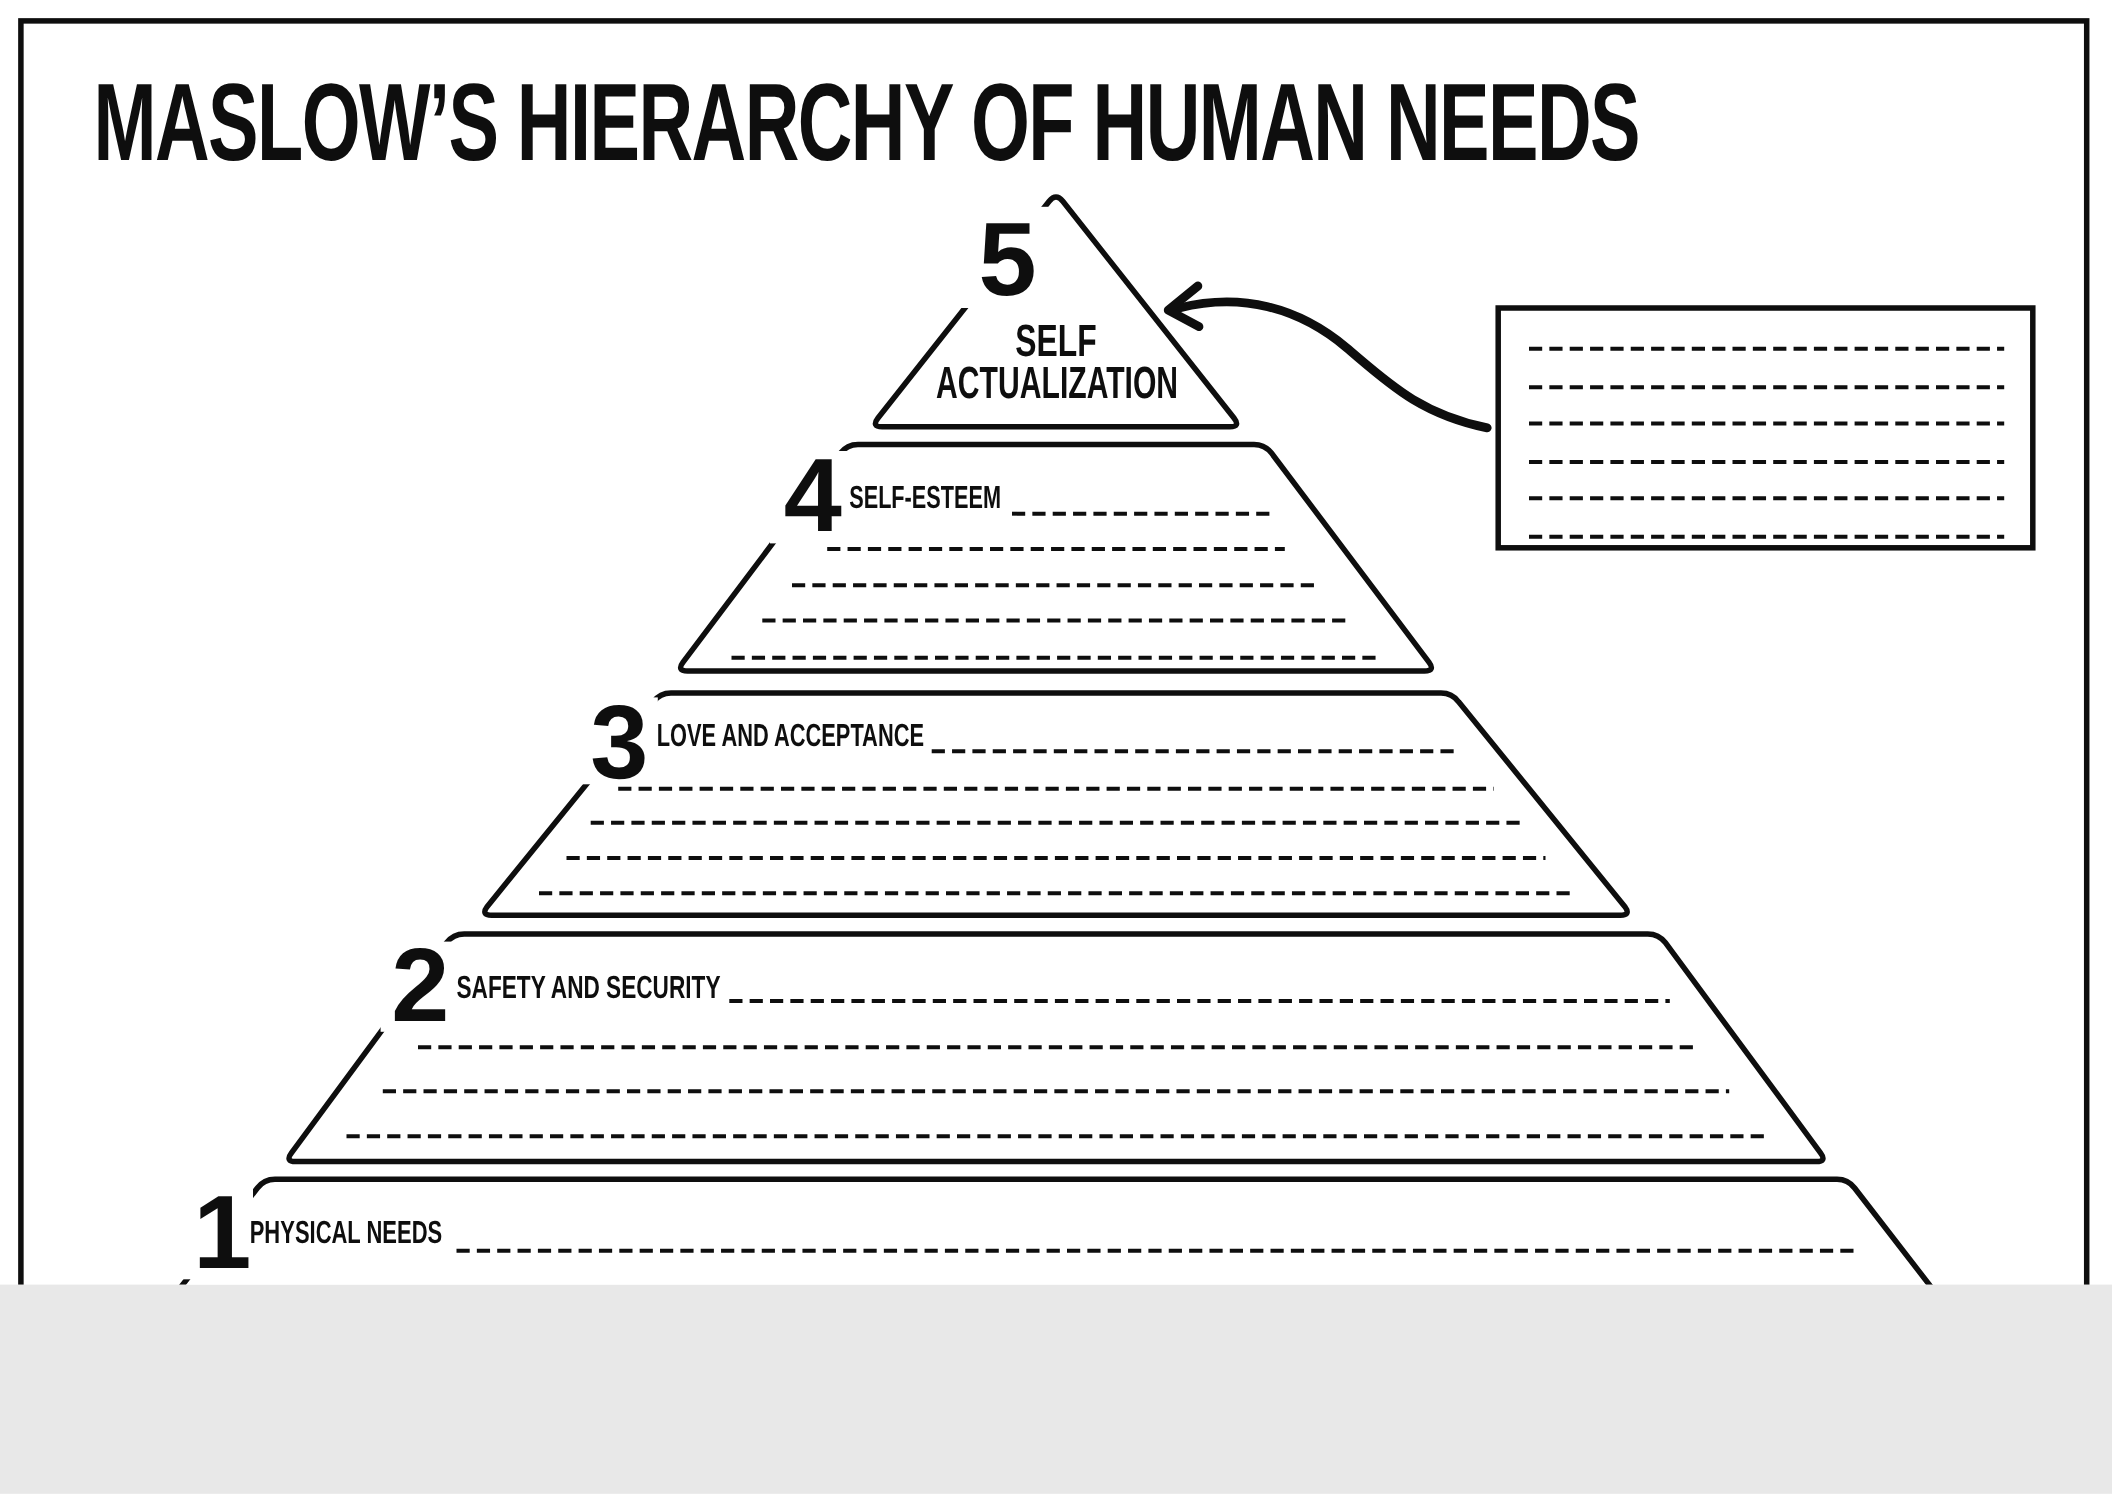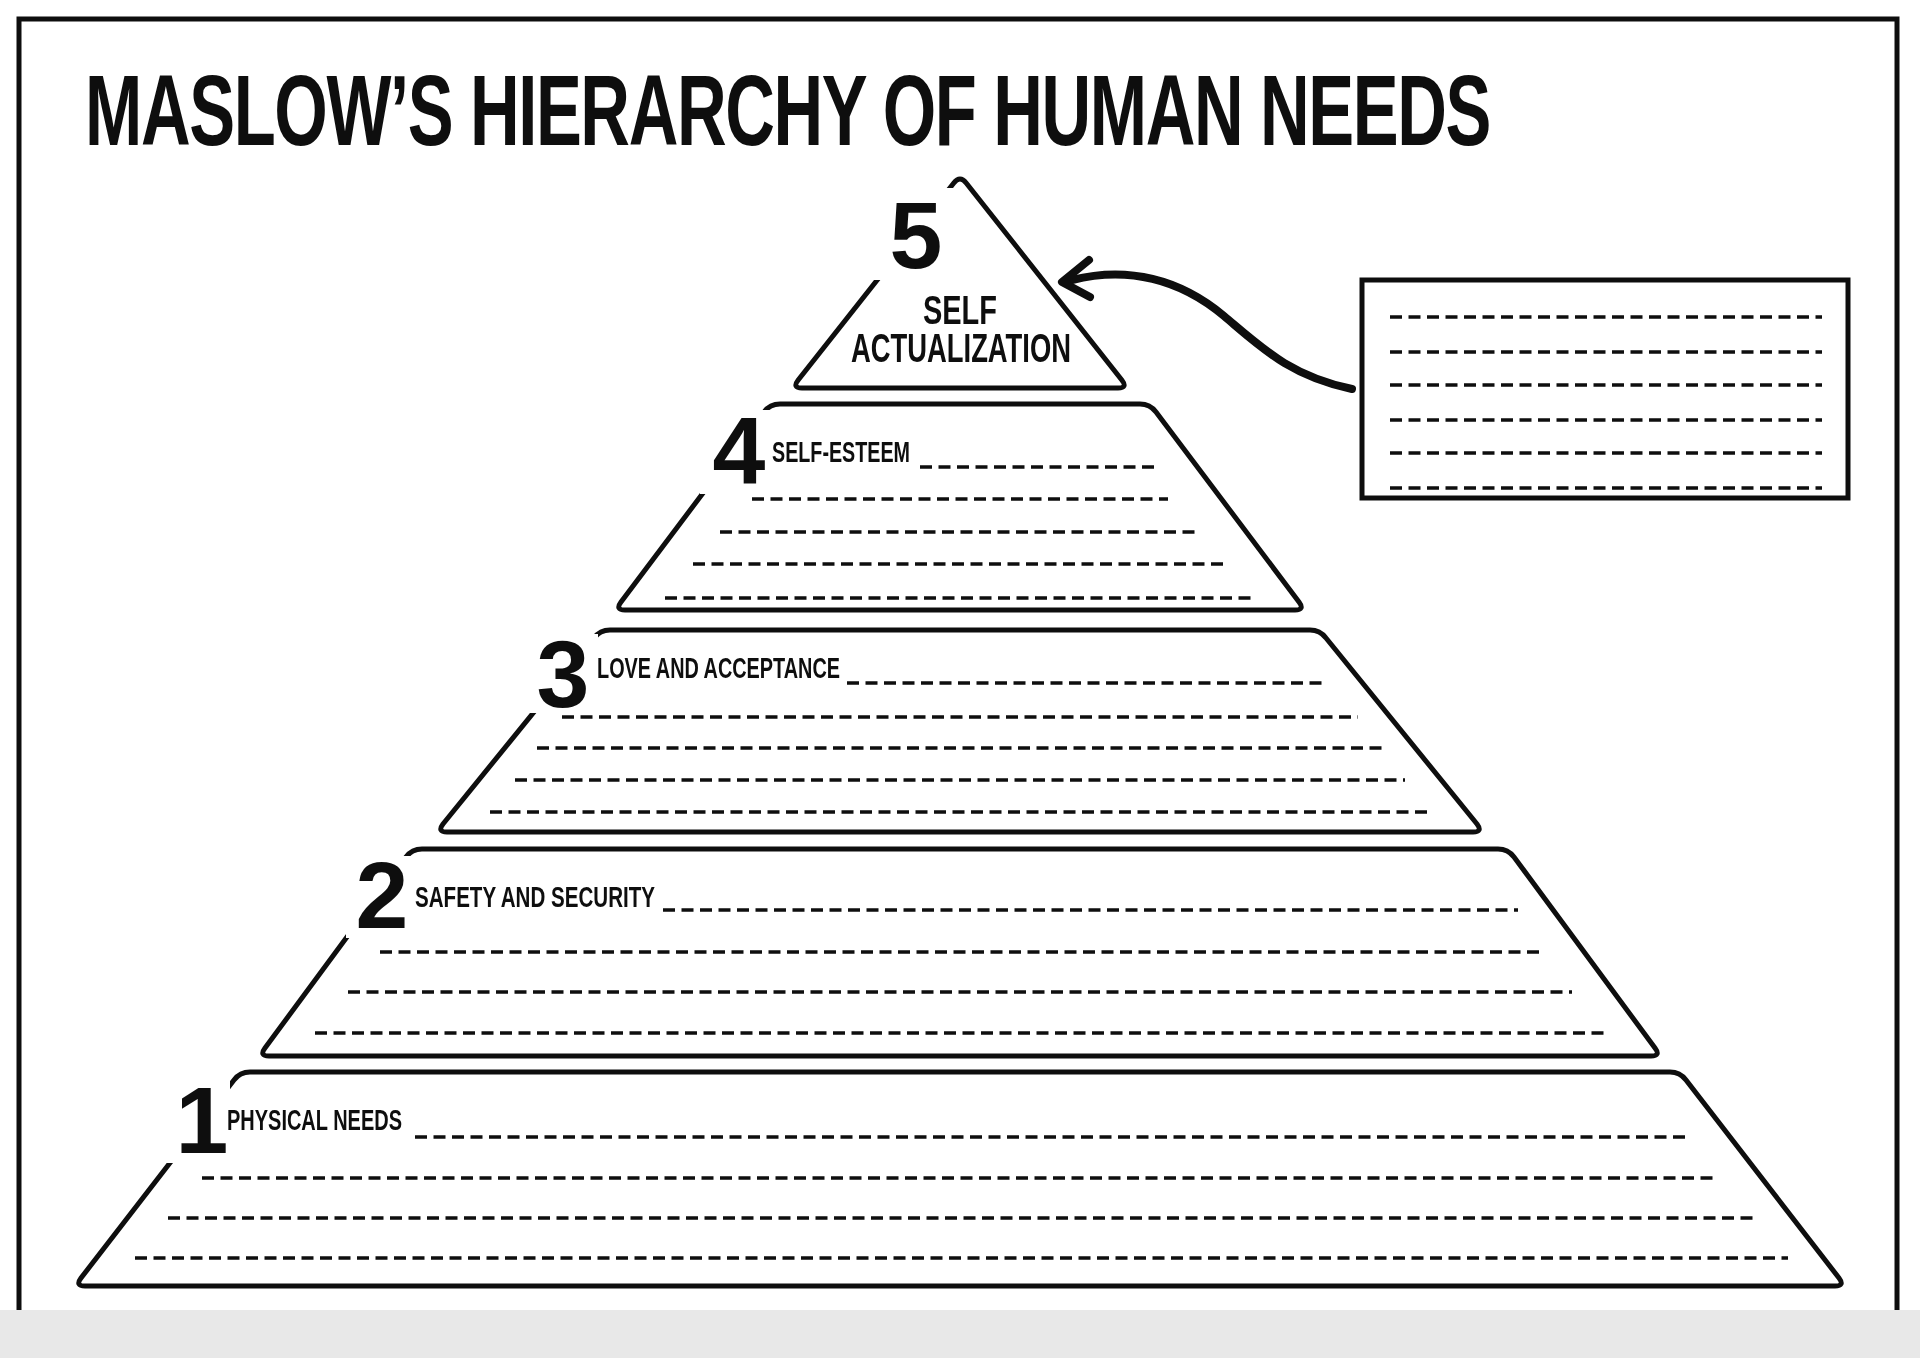--- a/index.html
+++ b/index.html
@@ -1,19 +1,19 @@
 <!DOCTYPE html>
 <html><head>
 <meta charset="utf-8">
 <style>
   html, body { margin: 0; padding: 0; background: #e8e8e8; }
   #stage {
     position: relative;
     width: 1920px;
-    height: 1310px;
+    height: 1168px;
     background: #ffffff;
     overflow: hidden;
   }
   svg { display: block; }
   svg text {
     font-family: "Liberation Sans", "DejaVu Sans", sans-serif;
     font-weight: bold;
     fill: #0e0e0e;
   }
   .shape {

